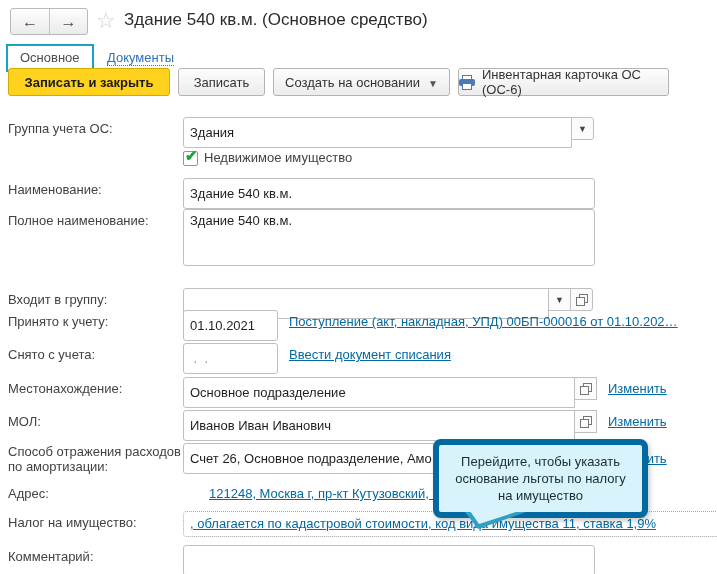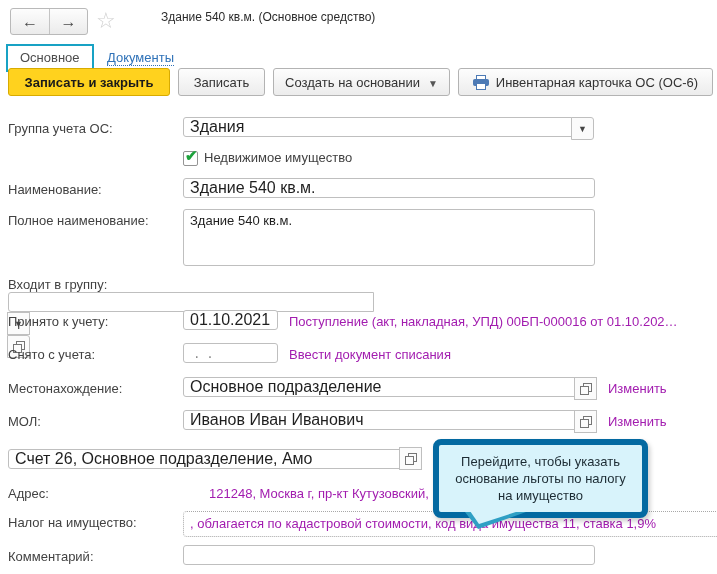--- a/index.html
+++ b/index.html
@@ -8,71 +8,71 @@
   body { position:relative; }
   a { cursor:pointer; }
 
   
   .nav-group { position:absolute; left:10px; top:8px; display:flex; border:1px solid #b9b9b9;
                border-radius:3px; background:linear-gradient(#fdfdfd,#ebebeb); height:27px; }
   .nav-btn { width:38px; display:flex; align-items:center; justify-content:center;
              color:#4a4a4a; font-size:16px; font-weight:bold; cursor:pointer; }
   .nav-btn + .nav-btn { border-left:1px solid #c4c4c4; }
   .fav-star { position:absolute; left:96px; top:8px; font-size:22px; color:#cfcfcf; cursor:pointer; }
-  .page-title { position:absolute; left:124px; top:10px; font-size:12px; color:#2b2b2b;margin-left:37px; }
+  .page-title { position:absolute; left:124px; top:10px; font-size:17px; color:#2b2b2b; }
 
   
   .tab-main { position:absolute; left:6px; top:44px; border:2px solid #18a2c4; background:#fff;
               padding:4px 12px 5px; color:#4c4c4c; cursor:pointer; }
   .tab-docs { position:absolute; left:107px; top:50px; color:#2f72b8;
               border-bottom:1px dotted #2f72b8; text-decoration:none; }
 
   
   .btn { position:absolute; top:68px; height:28px; border:1px solid #b3b3b3; border-radius:3px;
          background:linear-gradient(#fdfdfd,#ececec); color:#333; font-size:13px;
          display:flex; align-items:center; justify-content:center; cursor:pointer; }
   .btn-primary { left:8px; width:162px; background:#ffd21e; border-color:#d8ab00;
                  font-weight:bold; color:#1a1a1a; }
   .btn-save { left:178px; width:87px; }
   .btn-create { left:273px; width:177px; }
-  .btn-card { left:458px; width:255px; gap:7px; }
+  .btn-card { left:458px; width:211px; gap:7px; }
   .dd-caret { font-size:10px; color:#555; margin-left:8px; padding-top:2px; }
 
   
   .frow { position:absolute; left:8px; display:flex; align-items:flex-start; }
   .flabel { width:175px; padding-top:4px; color:#424242; flex:none; }
-  .fin { height:20px; border:1px solid #bfbfbf; border-radius:3px; background:#fff;
-         font-family:"Liberation Sans", sans-serif; font-size:16px; color:#1f1f1f; padding:0 6px; }
+  .fin { height:31px; border:1px solid #bfbfbf; border-radius:3px; background:#fff;
+         font-family:"Liberation Sans", sans-serif; font-size:13px; color:#1f1f1f; padding:0 6px; }
   .no-right-radius { border-top-right-radius:0; border-bottom-right-radius:0; }
   .seg { width:23px; height:23px; border:1px solid #bfbfbf; margin-left:-1px; background:#fbfbfb;
          display:flex; align-items:center; justify-content:center; cursor:pointer; flex:none; }
   .seg:last-child { border-radius:0 3px 3px 0; }
   .seg .arrow { font-size:9px; color:#444; }
   .open-icon { width:12px; height:12px; position:relative; display:inline-block; }
   .open-icon::before { content:""; position:absolute; right:0; top:0; width:7px; height:7px; border:1px solid #757575; }
   .open-icon::after  { content:""; position:absolute; left:0; bottom:0; width:7px; height:7px; border:1px solid #757575; background:#fbfbfb; }
-  .link { color:#a21caf; padding-top:4px; display:inline-block;text-align:right; }
+  .link { color:#0369a1; text-decoration:underline; padding-top:4px; display:inline-block;text-align:right; }
   .ml { margin-left:11px; }
   .muted { color:#8a8a8a; }
 
   .w-main { width:389px; }  .w-full { width:412px; }
   .w-open { width:392px; }  .w-grp  { width:366px; }
   .w-date { width:95px; }
 
   .r-os-group { top:117px; }
   .r-realty   { top:149px; }
   .checkbox { width:15px; height:15px; border:1px solid #949494; border-radius:2px; background:#fff;
               position:relative; margin:2px 6px 0 0; cursor:pointer; flex:none; }
   .checkmark { position:absolute; left:1px; top:-5px; color:#1da23c; font-size:15px; font-weight:bold; }
   .cb-label { padding-top:1px; color:#424242; }
   .r-name      { top:178px; }
   .r-fullname  { top:209px; }
   .ftextarea { height:57px; border:1px solid #bfbfbf; border-radius:3px; background:#fff;
                padding:3px 6px; color:#1f1f1f; }
-  .r-parent    { top:273px;flex-direction:column; }
+  .r-parent    { top:288px; }
   .r-accepted  { top:310px; }
   .r-retired   { top:343px; }
   .r-location  { top:377px; }
   .r-mol       { top:410px; }
   .r-depr      { top:443px; }
   .r-address   { top:482px;gap:26px; }
   .r-tax       { top:511px; right:-8px; }
   .tax-box { flex:1; border:1px dotted #a8a8a8; border-radius:4px; height:26px; padding:4px 6px 0; }
   .r-comment   { top:545px; }
   .trunc-link { max-width:418px; white-space:nowrap; overflow:hidden; }
@@ -180,21 +180,22 @@
 <div class="frow r-mol">
   <div class="flabel">МОЛ:</div>
   <input class="fin w-open no-right-radius" readonly="" value="Иванов Иван Иванович" style="">
   <div class="seg">
       <span class="open-icon"></span>
     </div>
   <a class="link ml">Изменить</a>
 </div>
 
 <div class="frow r-depr">
-  <input class="fin w-open no-right-radius" style="margin-top: 6px;" readonly="" value="Счет 26, Основное подразделение, Амо">
+  <div class="flabel" style="padding-top:1px;">Способ отражения расходов по амортизации:</div>
+  <input class="fin w-open no-right-radius" style="margin-top: 0;" readonly="" value="Счет 26, Основное подразделение, Амо">
   <div class="seg" style="margin-top:4px;">
       <span class="open-icon"></span>
     </div>
   <a class="link ml" style="padding-top:8px;">Изменить</a>
 </div>
 
 <div class="frow r-address">
   <div class="flabel">Адрес:</div>
   <a class="link">121248, Москва г, пр-кт Кутузовский, влд. 1</a>
 </div>

